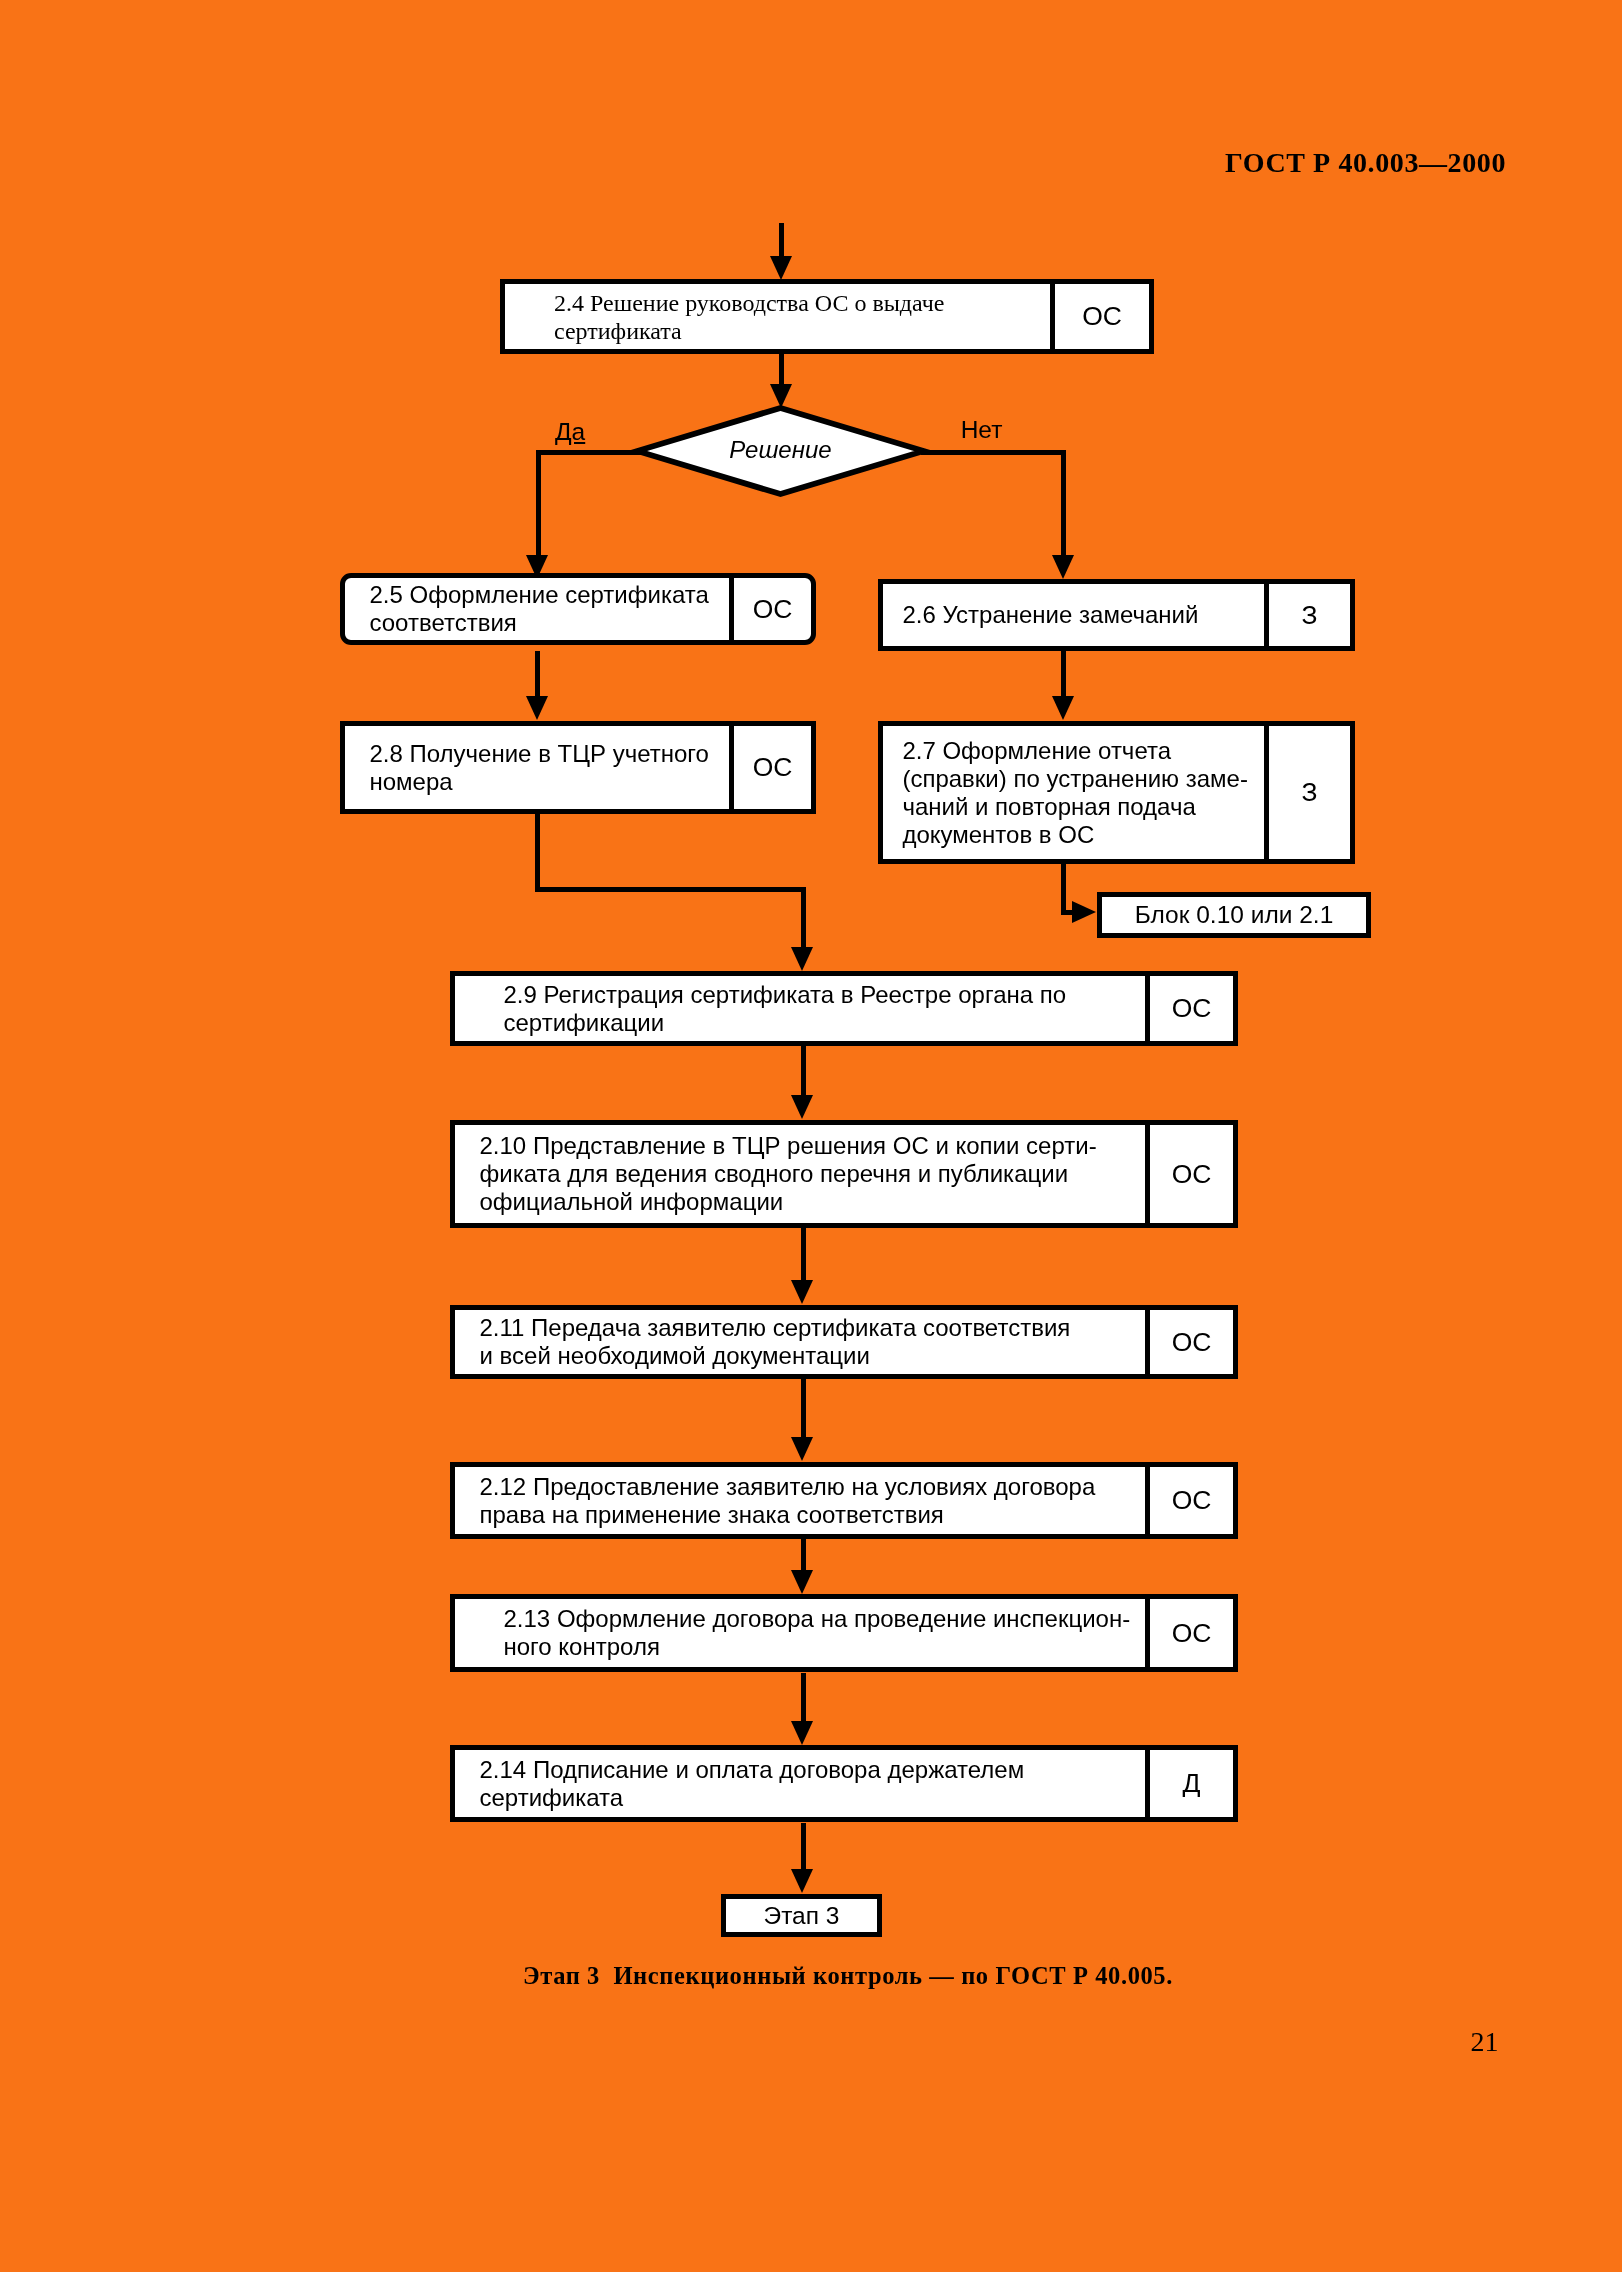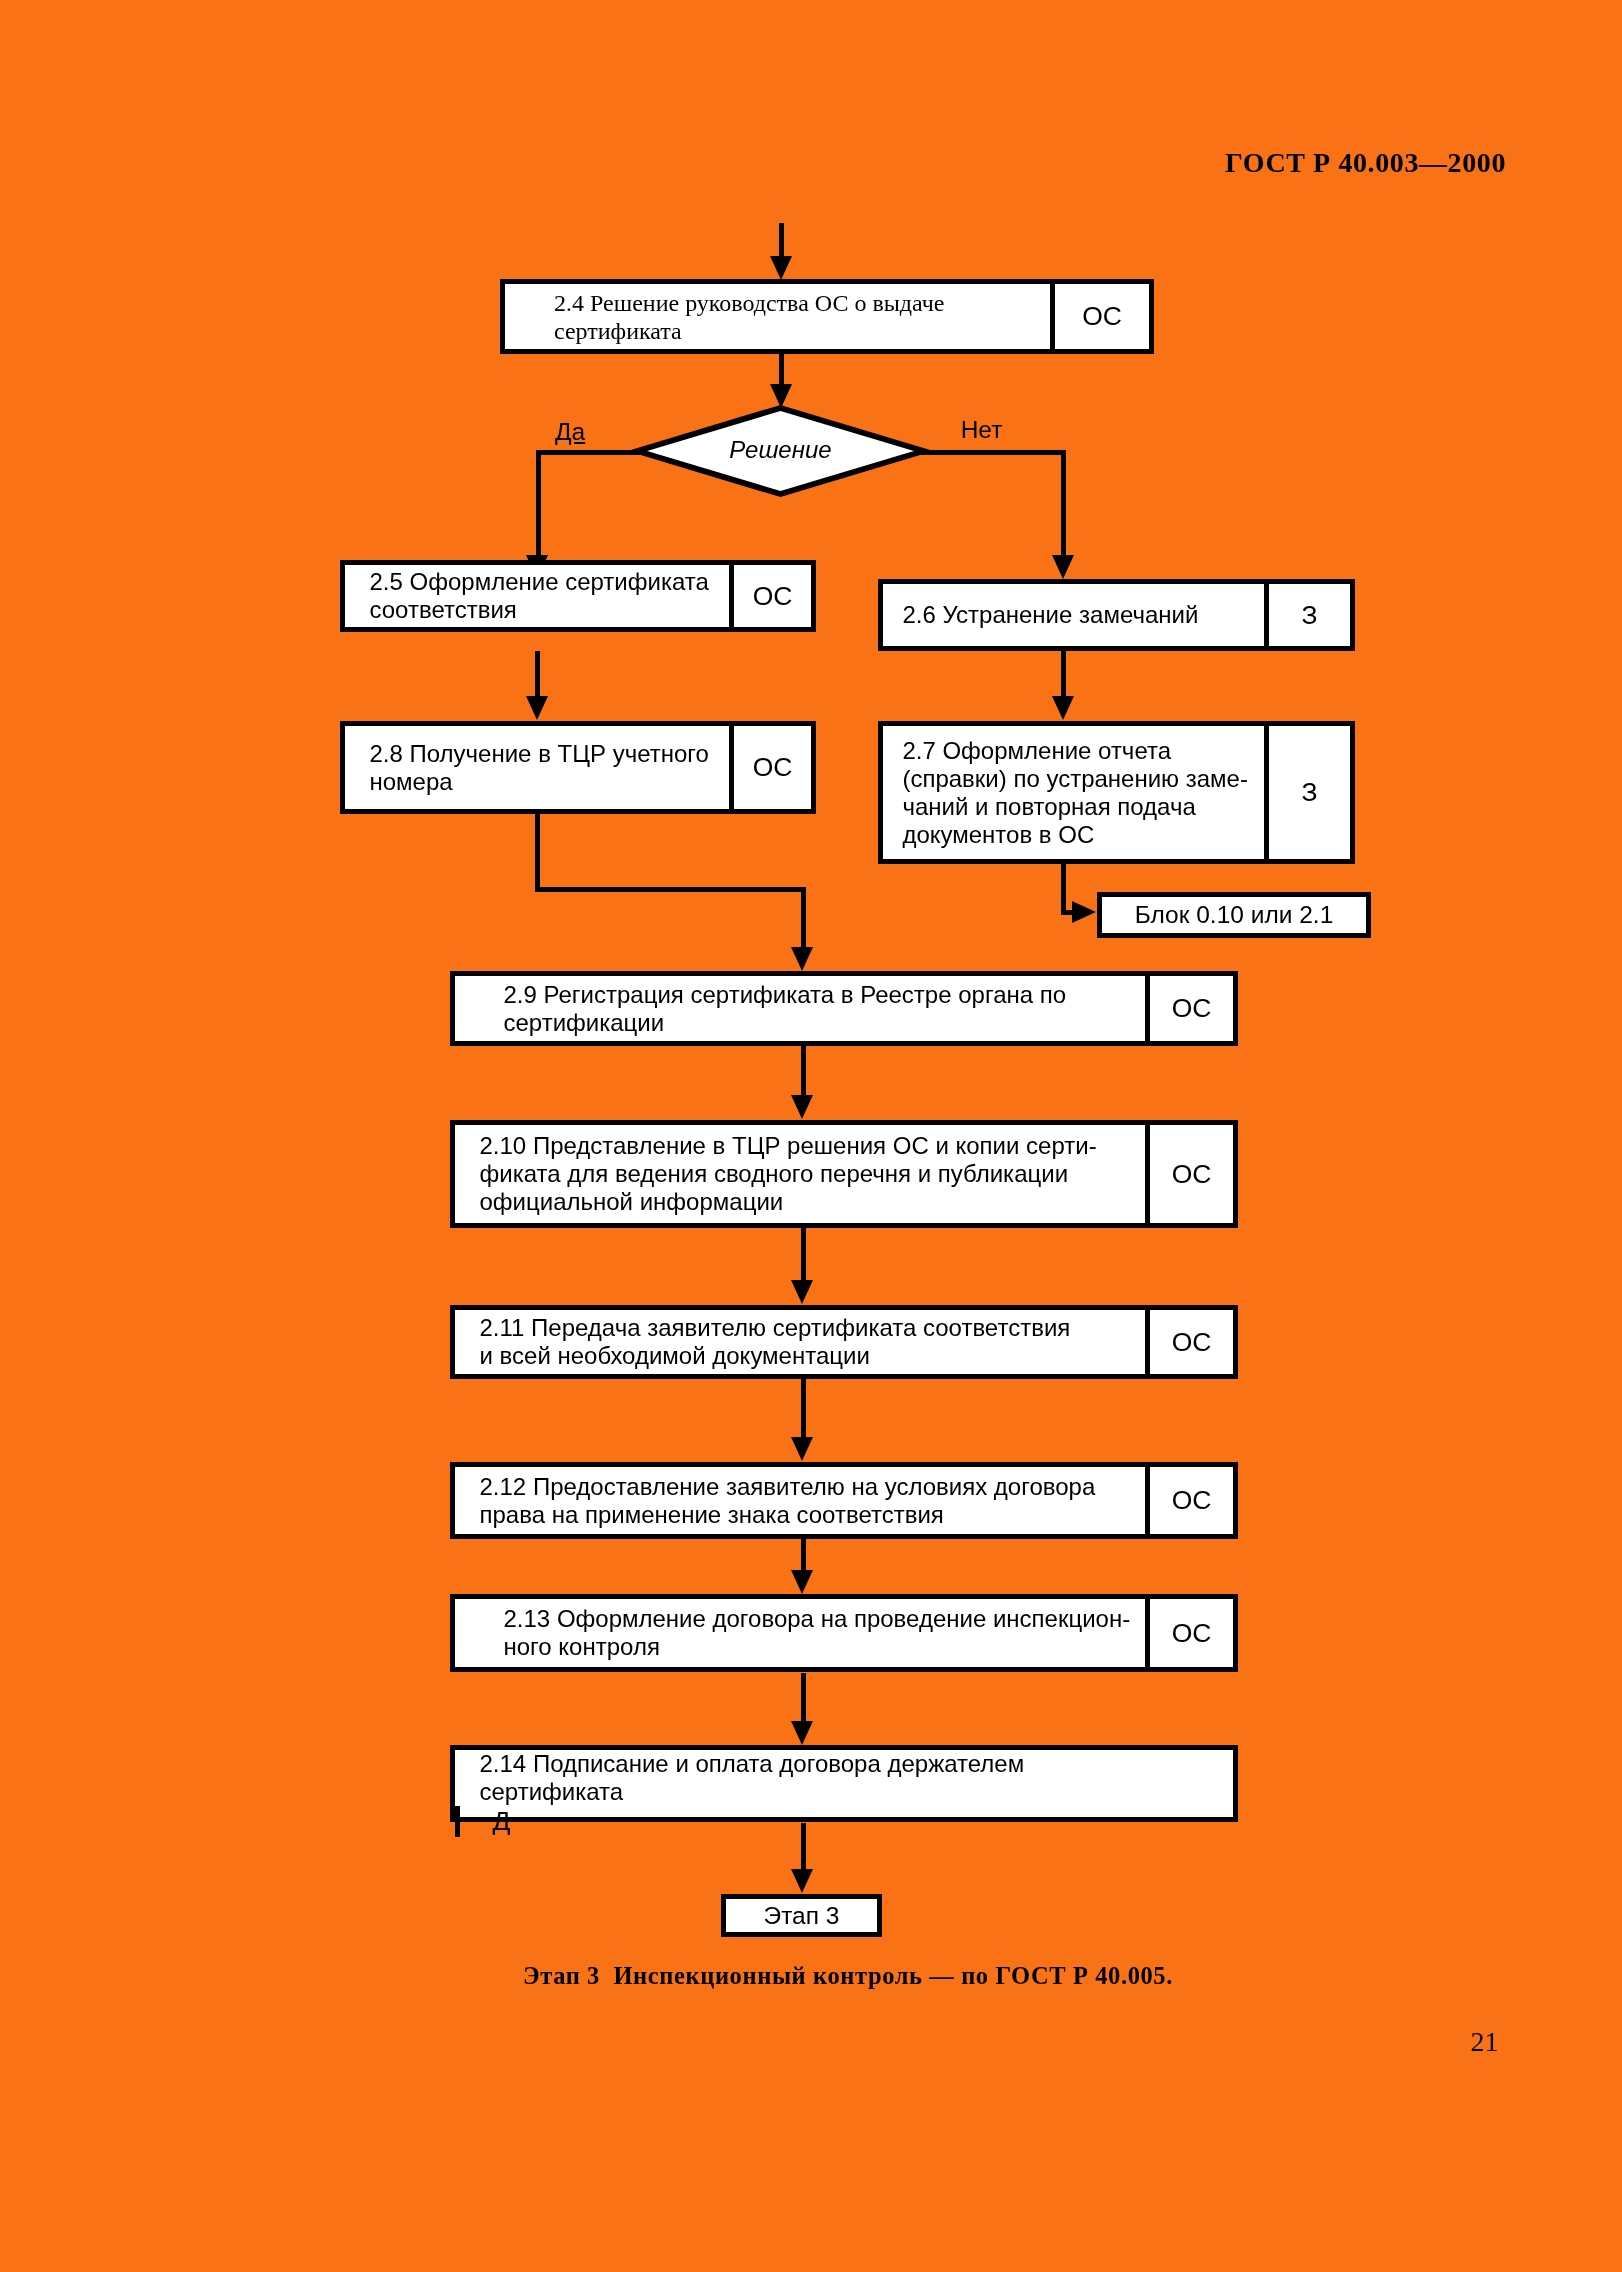--- a/index.html
+++ b/index.html
@@ -65,21 +65,21 @@
   <div class="branch-label" style="left:943px;top:416px;width:77px;text-align:center;">Нет</div>
 
   <div class="hline" style="left:536px;top:450px;width:105px;"></div>
   <div class="vline" style="left:536px;top:450px;height:110px;"></div>
   <div class="ah-d" style="left:526px;top:555px;"></div>
 
   <div class="hline" style="left:921px;top:450px;width:145px;"></div>
   <div class="vline" style="left:1061px;top:450px;height:110px;"></div>
   <div class="ah-d" style="left:1052px;top:555px;"></div>
 
-  <div class="pbox" style="left:340px;top:560px;width:476px;height:72px;">
+  <div class="pbox" style="left:340px;top:573px;width:476px;height:72px;border-radius:11px;">
     <div class="label">2.5 Оформление сертификата
 соответствия</div>
     <div class="exec" style="width:77px;">ОС</div>
   </div>
 
   <div class="pbox" style="left:878px;top:579px;width:477px;height:72px;">
     <div class="label" style="padding-left:19.4px;">2.6 Устранение замечаний</div>
     <div class="exec" style="width:81px;">З</div>
   </div>
 
@@ -154,21 +154,21 @@
 
   <div class="pbox" style="left:450px;top:1594px;width:788px;height:78px;padding-left:24px;">
     <div class="label">2.13 Оформление договора на проведение инспекцион-
 ного контроля</div>
     <div class="exec" style="width:83px;">ОС</div>
   </div>
 
   <div class="vline" style="left:801px;top:1673px;height:51px;"></div>
   <div class="ah-d" style="left:791px;top:1721px;"></div>
 
-  <div class="pbox" style="left:450px;top:1745px;width:788px;height:77px;flex-direction:column;">
+  <div class="pbox" style="left:450px;top:1745px;width:788px;height:77px;">
     <div class="label">2.14 Подписание и оплата договора держателем
 сертификата</div>
     <div class="exec" style="width:83px;">Д</div>
   </div>
 
   <div class="vline" style="left:801px;top:1823px;height:49px;"></div>
   <div class="ah-d" style="left:791px;top:1869px;"></div>
 
   <div class="simplebox" style="left:721px;top:1894px;width:161px;height:43px;">
     <span>Этап 3</span>

